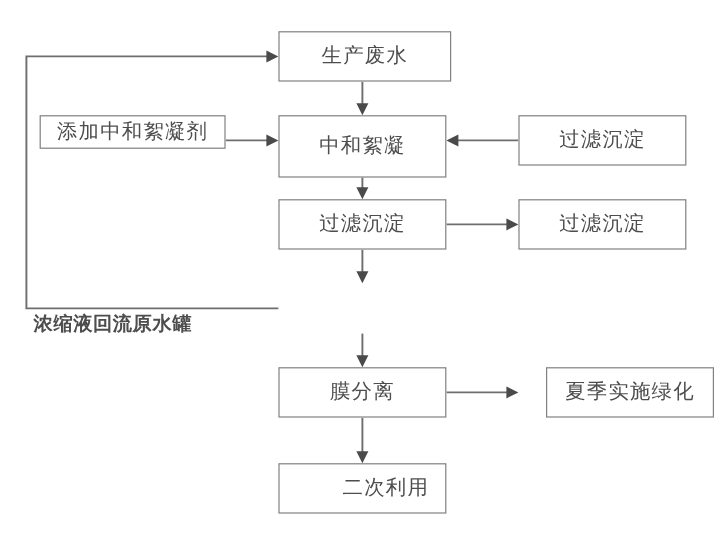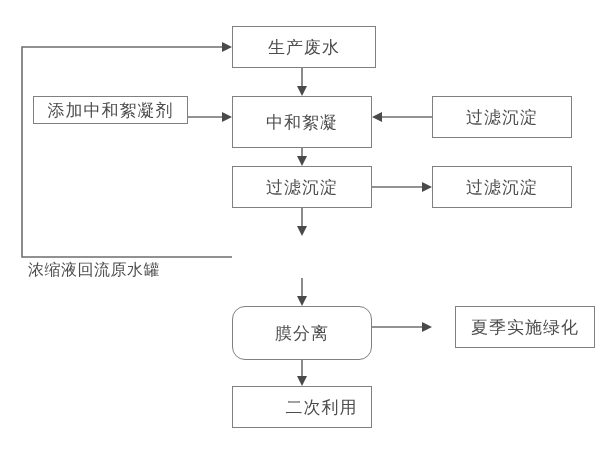--- a/index.html
+++ b/index.html
@@ -32,20 +32,21 @@
     display: block;
     line-height: 1;
   }
   .free-label {
     position: absolute;
     color: #4d4d4d;
     font-size: 16px;
     letter-spacing: 0.5px;
     white-space: nowrap;
     line-height: 1;
+    font-weight: bold;
   }
   .edge-svg {
     position: absolute;
     left: 0;
     top: 0;
     width: 600px;
     height: 460px;
     pointer-events: none;
   }
   .edge-line {
@@ -133,21 +134,21 @@
 
   <div class="node" style="left:232px; top:166px; width:140px; height:42px;">
     <span class="node-label">过滤沉淀</span>
   </div>
 
   <div class="node" style="left:432px; top:166px; width:140px; height:42px;">
     <span class="node-label">过滤沉淀</span>
   </div>
 
 
-  <div class="node" style="left:232px; top:306px; width:140px; height:54px;border-radius:13px;">
+  <div class="node" style="left:232px; top:306px; width:140px; height:42px;">
     <span class="node-label">膜分离</span>
   </div>
 
   <div class="node" style="left:432px; top:306px; width:140px; height:42px;margin-left:23px;">
     <span class="node-label">夏季实施绿化</span>
   </div>
 
   <div class="node" style="left:232px; top:386px; width:140px; height:42px;padding-left:39px;">
     <span class="node-label">二次利用</span>
   </div>

